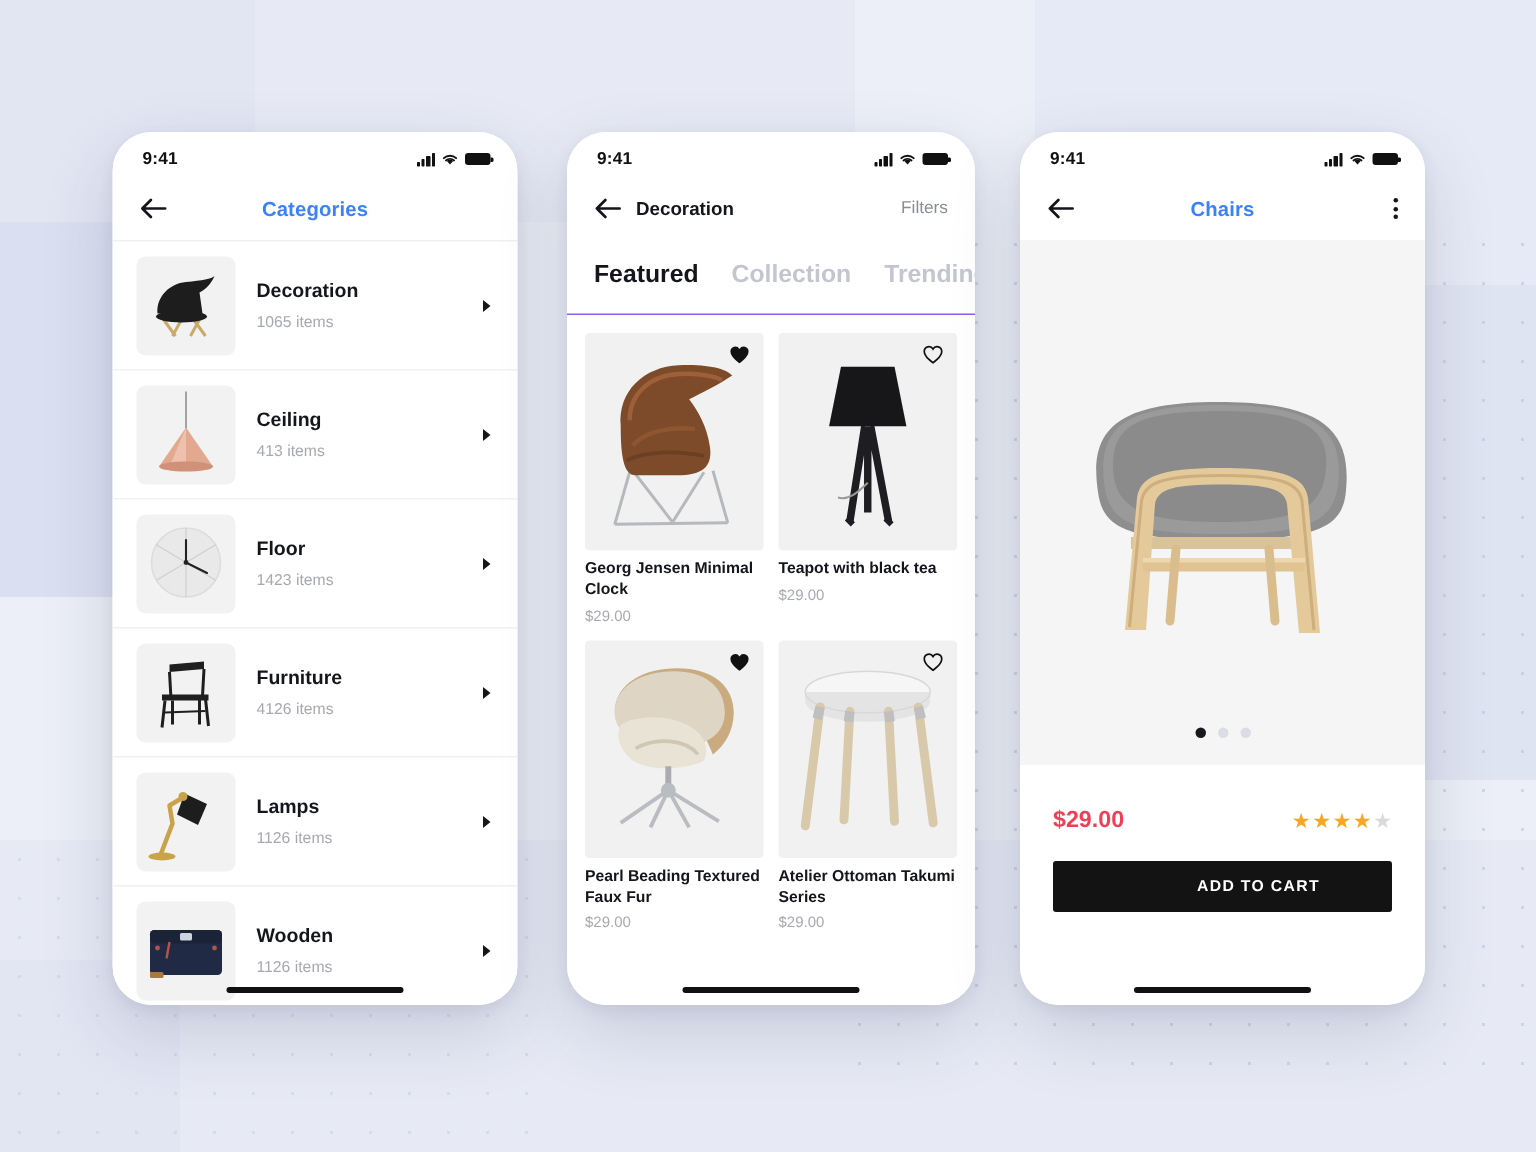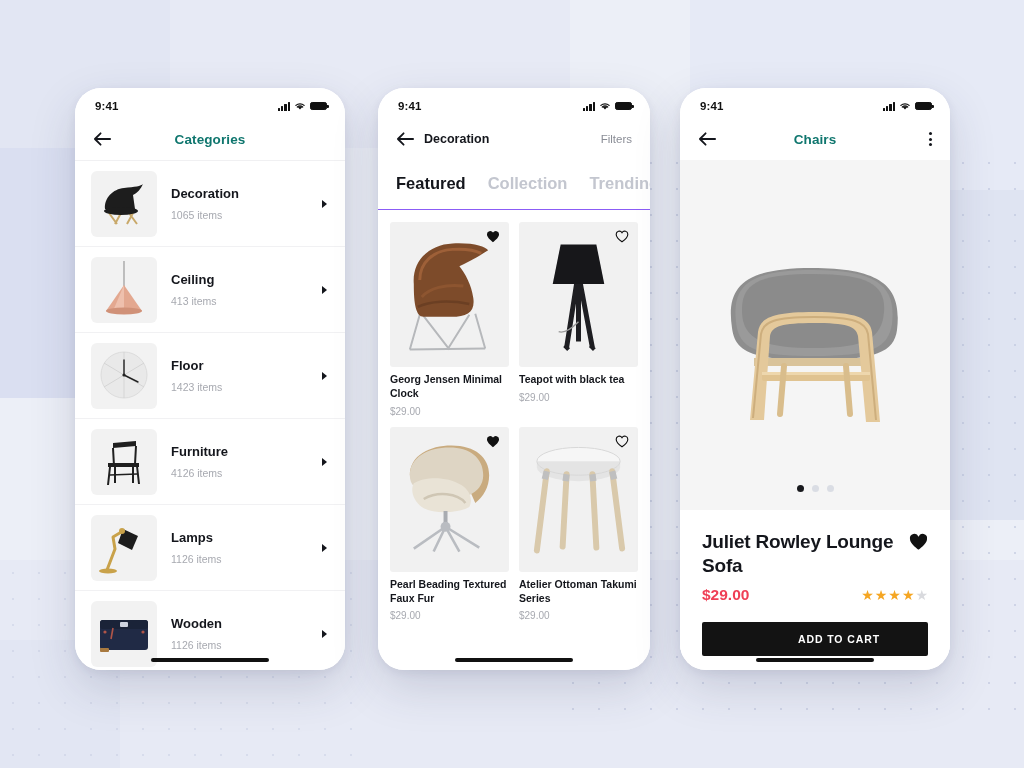--- a/index.html
+++ b/index.html
@@ -56,21 +56,21 @@
     width: 1.6px; height: 3.5px; background:#111; border-radius: 0 1px 1px 0;
   }
 
   
   .navbar {
     height: 42px; display: flex; align-items: center;
     padding: 0 18px; position: relative;
   }
   .nav-title-center {
     position: absolute; left: 0; right: 0; text-align: center;
-    font-size: 13.5px; font-weight: 700; color: #0f766e; letter-spacing: .1px;
+    font-size: 13.5px; font-weight: 700; color: #3b82f6; letter-spacing: .1px;
     pointer-events: none;
   }
   .nav-title-left { font-size: 12.5px; font-weight: 700; color: #14161c; margin-left: 9px; }
   .nav-right { margin-left: auto; font-size: 11.5px; color: #8a8d96; }
   .back-arrow { width: 19px; height: 16px; flex: 0 0 auto; cursor: pointer; }
   .kebab { margin-left: auto; display: flex; flex-direction: column; gap: 2.4px; cursor:pointer; }
   .kebab span { width: 3px; height: 3px; background: #14161c; border-radius: 50%; }
 
   
   .cat-list { border-top: 1px solid #f0f0f2; }
@@ -478,26 +478,20 @@
           <path d="M166 206 L170 254" stroke="#d9bd8c" stroke-width="6" stroke-linecap="round"></path>
         </svg>
         <div class="dots">
           <span class="dot active"></span>
           <span class="dot"></span>
           <span class="dot"></span>
         </div>
       </div>
 
       <div class="detail-body">
-        <div class="detail-head">
-          <div class="detail-title">Juliet Rowley Lounge Sofa</div>
-          <svg class="detail-fav" viewBox="0 0 20 18">
-            <path d="M10 17 C10 17 1 11 1 5.8 A4.7 4.7 0 0 1 10 3.4 A4.7 4.7 0 0 1 19 5.8 C19 11 10 17 10 17 Z" fill="#111"></path>
-          </svg>
-        </div>
         <div class="price-row">
           <div class="detail-price" style="color:#ef3f56;">$29.00</div>
           <div class="stars">
             <span style="color:#f5a623;">★</span>
             <span style="color:#f5a623;">★</span>
             <span style="color:#f5a623;">★</span>
             <span style="color:#f5a623;">★</span>
             <span style="color:#d9dade;">★</span>
           </div>
         </div>

